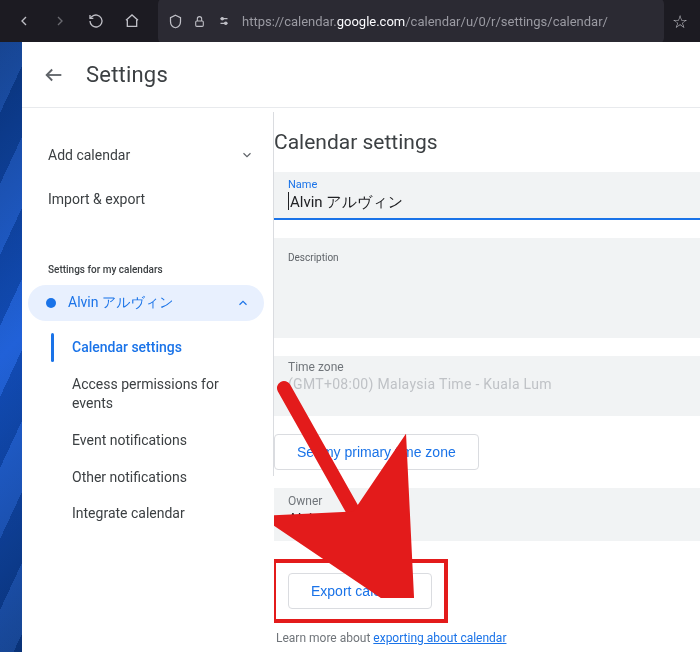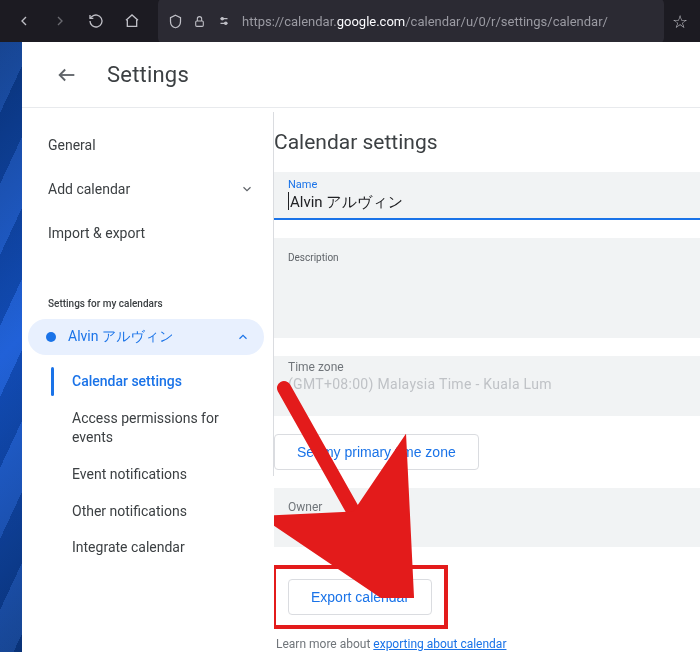--- a/index.html
+++ b/index.html
@@ -57,22 +57,22 @@
   }
   .app {
     position:absolute; left:22px; right:0; top:42px; bottom:0;
     background:#fff;
     display:flex; flex-direction:column;
   }
   
   .settings-header {
     height:66px;
     display:flex; align-items:center;
-    padding-left:33px;
-    gap:28px;
+    padding-left:20px;
+    gap:20px;
     border-bottom:1px solid #e8eaed;
   }
   .settings-title { font-size:22px; color:#3c4043; font-weight:400; letter-spacing:0.2px;}
   .back-arrow { width:24px; height:24px; color:#5f6368; display:flex; align-items:center; justify-content:center;}
   .content { flex:1; display:flex; overflow:hidden;}
   
   .sidebar {
     width:252px;
     padding-top:20px;
     position:relative;
@@ -153,21 +153,21 @@
   .btn-outline {
     display:inline-flex; align-items:center; justify-content:center;
     height:36px;
     padding:0 22px;
     border:1px solid #dadce0;
     border-radius:4px;
     color:#1a73e8; font-size:14px; font-weight:500;
     background:#fff; cursor:pointer;
     margin-left:2px; margin-bottom:18px;
   }
-  .owner-card { padding:12px 14px 12px 16px; min-height:50px;}
+  .owner-card { padding:6px 14px 12px 16px; min-height:50px;}
   .owner-card .label { font-size:12px; color:#70757a;}
   .owner-card .value { padding-top:2px;}
   .export-wrap {
     border:4px solid #e31b1b;
     padding:10px 12px 10px 12px;
     display:inline-block;
     margin-left:0;
   }
   .learn-more {
     font-size:12px; color:#70757a;
@@ -242,23 +242,20 @@
           <path d="M20 12H4"></path>
           <path d="M10 6l-6 6 6 6"></path>
         </svg>
     </div>
     <div class="settings-title">Settings</div>
   </div>
 
   <div class="content">
 
     <div class="sidebar">
-      <div class="nav-item">
-        <span>General</span>
-      </div>
       <div class="nav-item spaced-top">
         <span>Add calendar</span>
         <span>
           <svg class="chev" viewBox="0 0 24 24" fill="none" stroke="#5f6368" stroke-width="2">
               <path d="M6 9l6 6 6-6"></path>
             </svg>
         </span>
       </div>
       <div class="nav-item spaced-top">
         <span>Import &amp; export</span>

